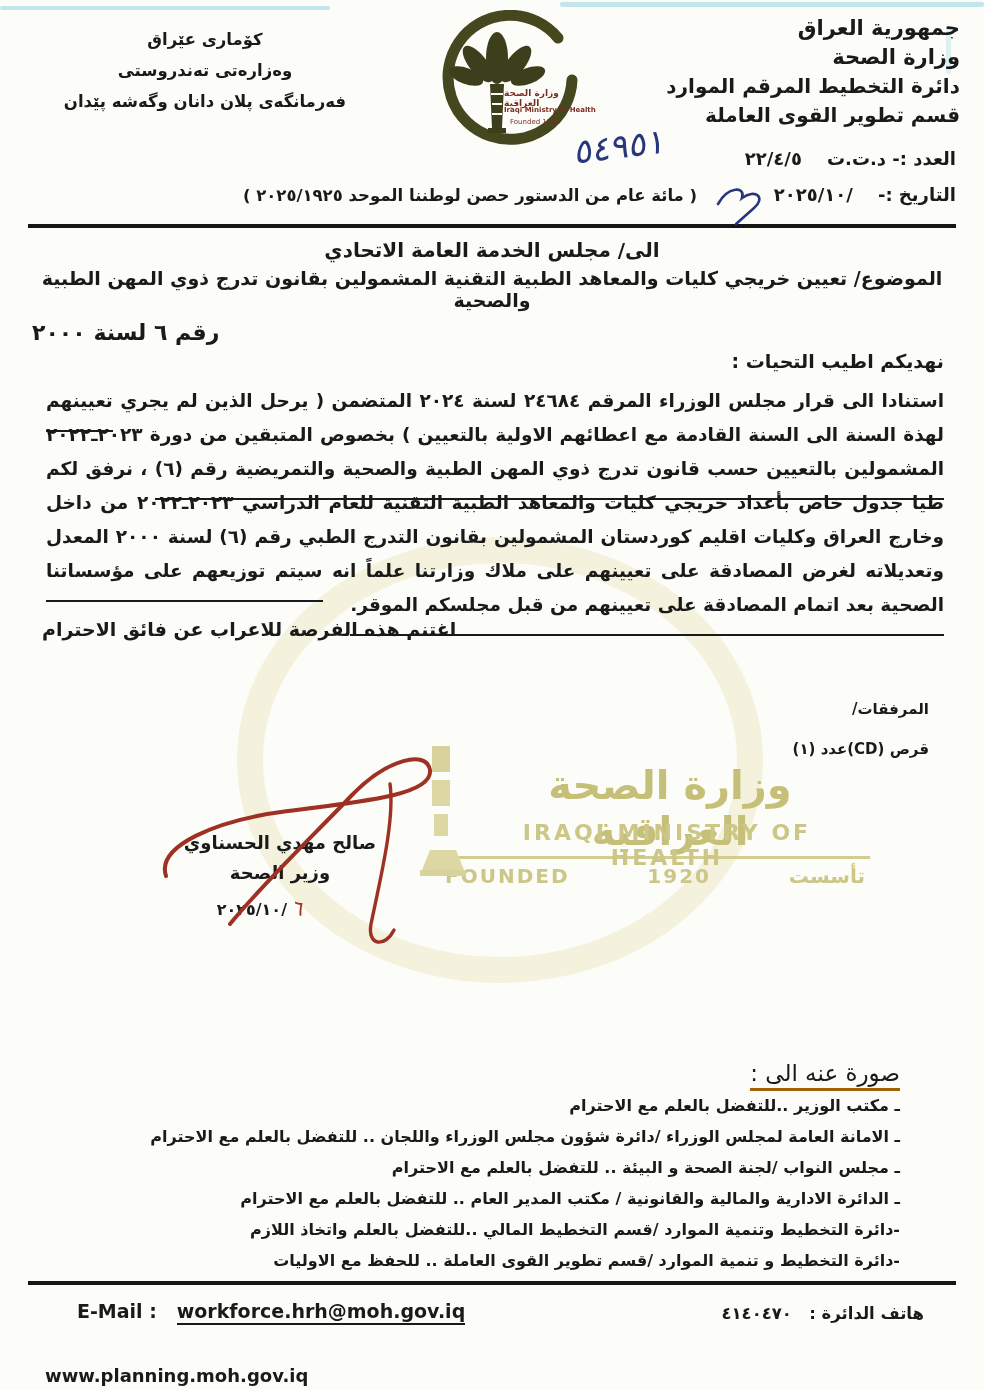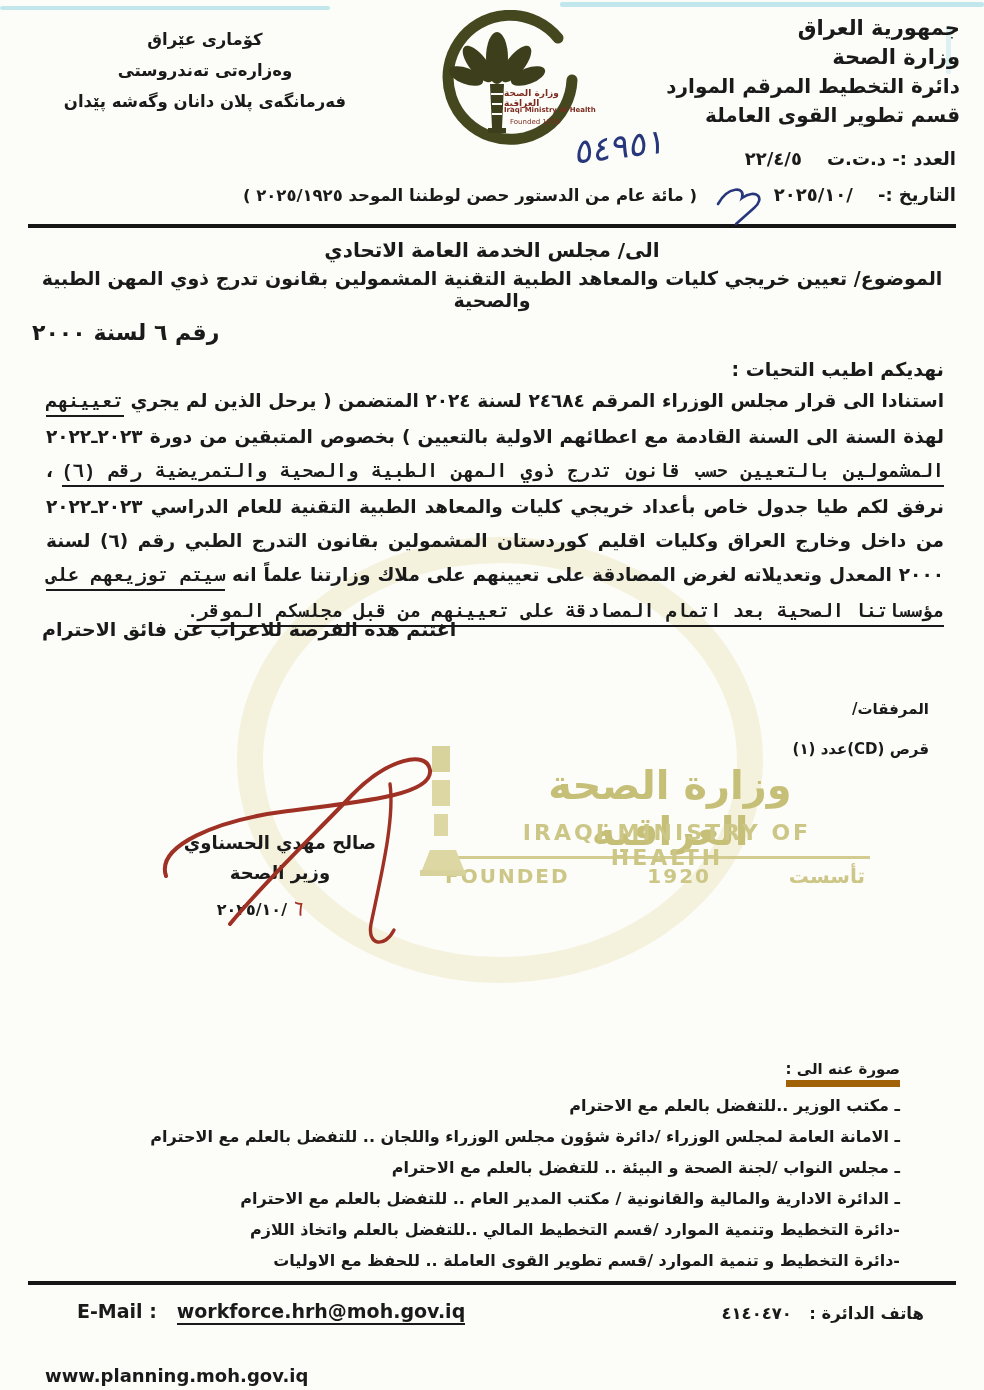--- a/index.html
+++ b/index.html
@@ -27,46 +27,46 @@
     transform:rotate(-7deg) skewX(-10deg);letter-spacing:7px;font-weight:400;
   }
   .motto{left:170px;top:186px;width:600px;text-align:center;font-size:16.5px;font-weight:700;direction:rtl;}
 
   .rule{left:28px;width:928px;height:4px;background:#161616;}
 
   .toline{left:42px;top:238px;width:900px;text-align:center;font-size:20px;font-weight:700;direction:rtl;}
   .subject1{left:32px;top:267px;width:920px;text-align:center;font-size:19px;font-weight:700;direction:rtl;}
   .subject2{left:32px;top:298px;width:920px;text-align:left;font-size:22px;font-weight:700;direction:rtl;margin-top:22px;}
 
-  .greeting{right:40px;top:358px;font-size:19px;font-weight:700;direction:rtl;}
+  .greeting{right:40px;top:350px;font-size:19px;font-weight:700;direction:rtl;}
   .bodytext{
     right:40px;left:46px;top:384px;direction:rtl;text-align:justify;
     font-size:18.5px;font-weight:700;line-height:34px;z-index:3;
   }
-  .u{border-bottom:2px solid #1a1a1a;padding-bottom:2px;font-family:Liberation Mono, monospace;}
+  .u{border-bottom:2px solid #1a1a1a;padding-bottom:19px;}
   .closing{left:42px;top:618px;width:900px;text-align:left;font-size:19px;font-weight:700;direction:rtl;z-index:3;}
 
   .attach-label{right:55px;top:700px;font-size:15px;font-weight:700;direction:rtl;}
   .attach-item{right:55px;top:740px;font-size:15px;font-weight:700;direction:rtl;}
 
   
   .wm{color:#c9c27f;z-index:1;}
   .wm-ar{left:470px;top:762px;width:400px;text-align:center;font-size:40px;font-weight:700;color:#c6bf77;direction:rtl;}
   .wm-en{left:462px;top:820px;width:410px;text-align:center;font-size:22px;font-weight:700;letter-spacing:3px;color:#ccc687;}
   .wm-line{left:430px;top:856px;width:440px;height:3px;background:#d2cc90;}
   .wm-founded{left:445px;top:864px;width:420px;display:flex;justify-content:space-between;font-size:20px;font-weight:700;letter-spacing:2px;color:#ccc687;}
 
   
   .sig-name{left:160px;top:832px;width:240px;text-align:center;font-size:18px;font-weight:700;direction:rtl;z-index:4;}
   .sig-title{left:160px;top:862px;width:240px;text-align:center;font-size:18px;font-weight:700;direction:rtl;z-index:4;}
   .sig-date{left:160px;top:896px;width:200px;text-align:center;font-size:16px;font-weight:700;direction:rtl;z-index:4;}
   .sig-day{color:#a33125;font-size:20px;font-weight:400;transform:rotate(12deg);display:inline-block;}
 
   
-  .cc-title{right:84px;top:1060px;font-size:15px;font-weight:700;direction:rtl;border-bottom:7px solid #a16207;padding-bottom:2px;}
+  .cc-title{right:84px;top:1060px;font-size:23px;font-weight:400;direction:rtl;border-bottom:3px solid #a16207;padding-bottom:2px;}
   .cc-list{right:84px;top:1090px;left:120px;direction:rtl;text-align:right;font-size:16px;font-weight:700;line-height:31px;}
 
   
   .email{left:45px;top:1300px;font-size:19px;font-weight:700;direction:ltr;margin-left:32px;}
   .email .u2{border-bottom:2px solid #1a1a1a;padding-bottom:1px;}
   .website{left:45px;top:1336px;font-size:18px;font-weight:700;direction:ltr;margin-top:29px;}
   .phone{right:60px;top:1304px;font-size:16.5px;font-weight:700;direction:rtl;}
 
   .num{direction:ltr;unicode-bidi:embed;}
   svg{display:block;}

